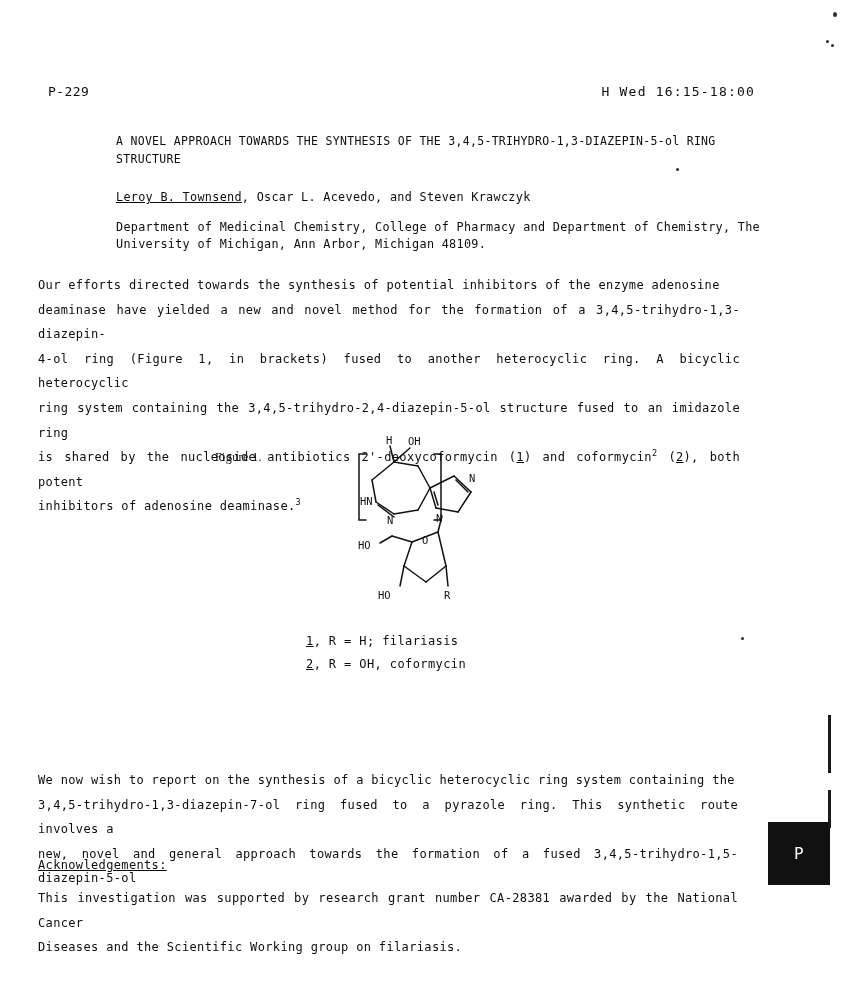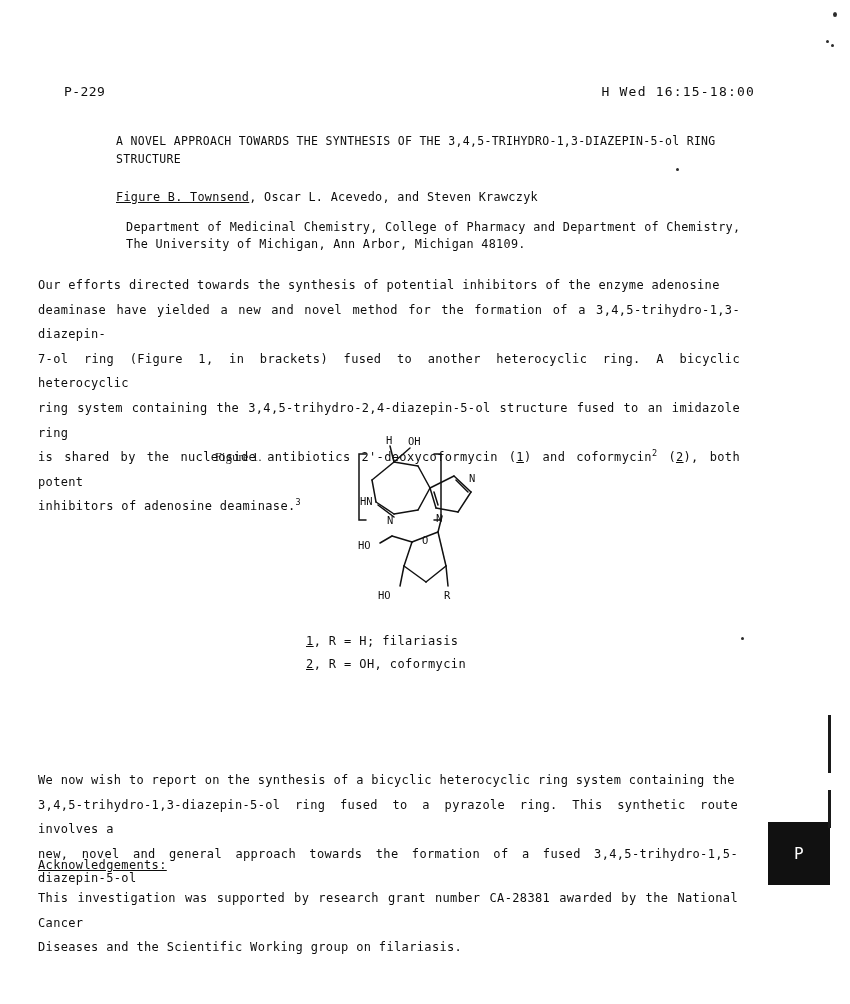--- a/index.html
+++ b/index.html
@@ -17,21 +17,21 @@
   }
   .page {
     position: absolute;
     inset: 0;
   }
 
   
   .hdr {
     position: absolute;
     top: 84px;
-    left: 64px;
+    left: 48px;
     right: 95px;
     display: flex;
     justify-content: space-between;
     align-items: flex-end;
     font-size: 13px;
     letter-spacing: 0.4px;
   }
   .hdr-right {
     letter-spacing: 1.2px;
   }
@@ -59,21 +59,20 @@
   }
 
   .affil {
     position: absolute;
     top: 219px;
     left: 116px;
     right: 90px;
     font-size: 11.8px;
     line-height: 1.45;
     letter-spacing: 0.3px;
-    margin-left: 10px;
   }
 
   
   .abstract {
     position: absolute;
     top: 273px;
     left: 38px;
     right: 110px;
     font-size: 12px;
     line-height: 2.05;
@@ -182,29 +181,29 @@
 <div class="page">
 
   <div class="hdr">
     <span>P-229</span>
     <span class="hdr-right">H  Wed  16:15-18:00</span>
   </div>
 
   <div class="title">A NOVEL APPROACH TOWARDS THE SYNTHESIS OF THE 3,4,5-TRIHYDRO-1,3-DIAZEPIN-5-ol RING STRUCTURE</div>
 
   <div class="authors">
-    <span class="ul">Figure B. Townsend</span><span>, Oscar L. Acevedo, and Steven Krawczyk</span>
+    <span class="ul">Leroy B. Townsend</span><span>, Oscar L. Acevedo, and Steven Krawczyk</span>
   </div>
 
   <div class="affil">Department of Medicinal Chemistry, College of Pharmacy and Department of Chemistry, The University of Michigan, Ann Arbor, Michigan 48109.</div>
 
   <div class="abstract">
     <div>Our efforts directed towards the synthesis of potential inhibitors of the enzyme adenosine</div>
     <div>deaminase have yielded a new and novel method for the formation of a 3,4,5-trihydro-1,3-diazepin-</div>
-    <div>7-ol ring (Figure 1, in brackets) fused to another heterocyclic ring.  A bicyclic heterocyclic</div>
+    <div>4-ol ring (Figure 1, in brackets) fused to another heterocyclic ring.  A bicyclic heterocyclic</div>
     <div>ring system containing the 3,4,5-trihydro-2,4-diazepin-5-ol structure fused to an imidazole ring</div>
     <div>
       <span>is shared by the nucleoside antibiotics 2'-deoxycoformycin (</span><span class="u">1</span><span>) and coformycin</span><sup>2</sup><span> (</span><span class="u">2</span><span>), both potent</span>
     </div>
     <div>
       <span>inhibitors of adenosine deaminase.</span><sup>3</sup>
     </div>
   </div>
 
   <div class="fig-label">Figure 1.</div>
@@ -273,21 +272,21 @@
     <div>
       <span class="u">1</span><span>, R = H; filariasis</span>
     </div>
     <div>
       <span class="u">2</span><span>, R = OH, coformycin</span>
     </div>
   </div>
 
   <div class="closing">
     <div>We now wish to report on the synthesis of a bicyclic heterocyclic ring system containing the</div>
-    <div>3,4,5-trihydro-1,3-diazepin-5-ol ring fused to a pyrazole ring.  This synthetic route involves a</div>
+    <div>3,4,5-trihydro-1,3-diazepin-7-ol ring fused to a pyrazole ring.  This synthetic route involves a</div>
     <div>new, novel and general approach towards the formation of a fused 3,4,5-trihydro-1,5-diazepin-5-ol</div>
   </div>
 
   <div class="ack-head">Acknowledgements:</div>
   <div class="ack-body">
     <div>This investigation was supported by research grant number CA-28381 awarded by the National Cancer</div>
     <div>Diseases and the Scientific Working group on filariasis.</div>
   </div>
 
   <div class="badge-p">P</div>

